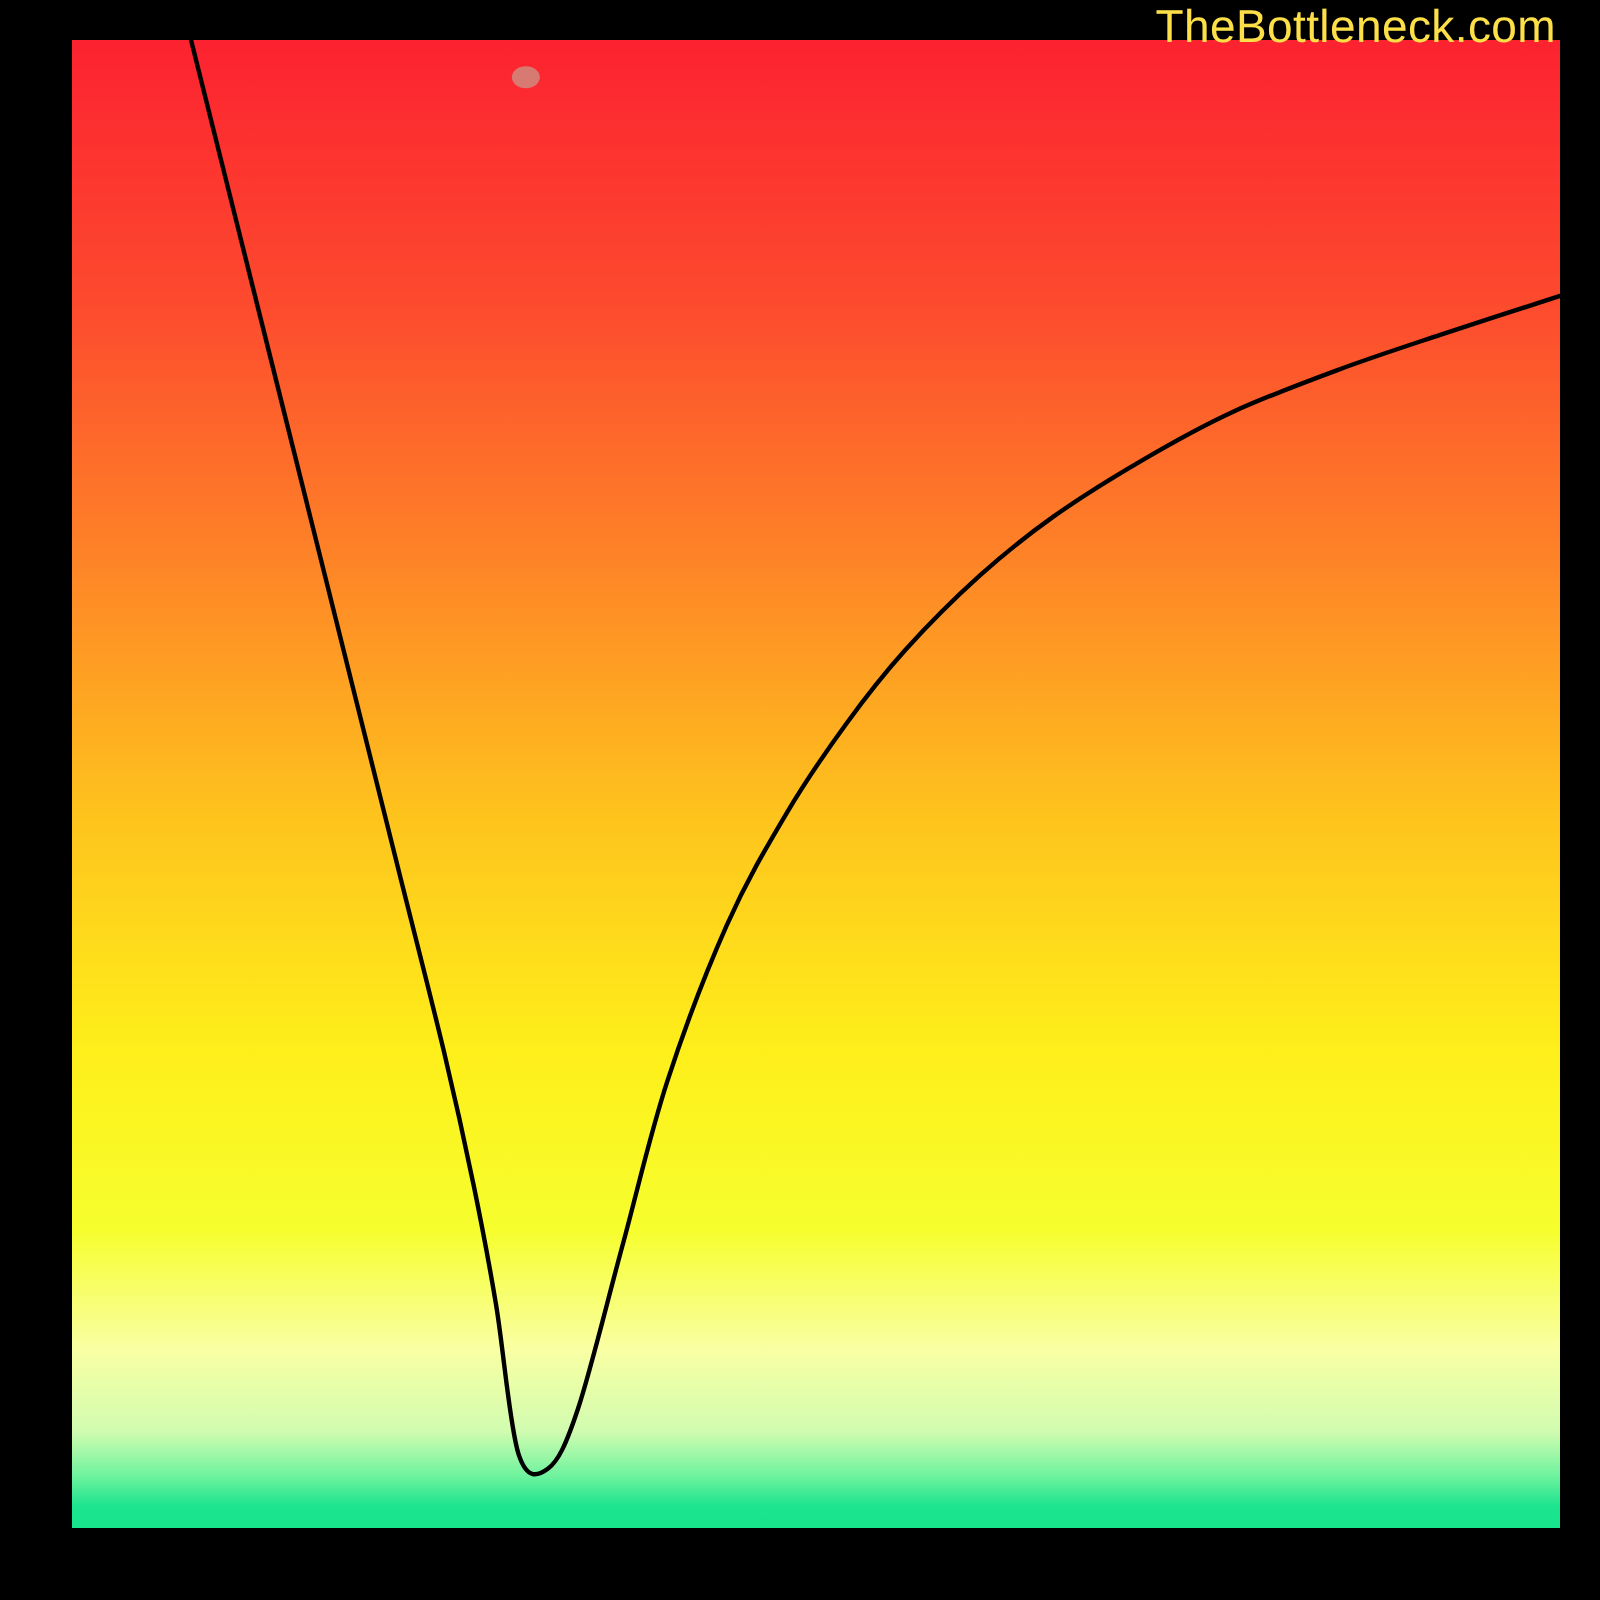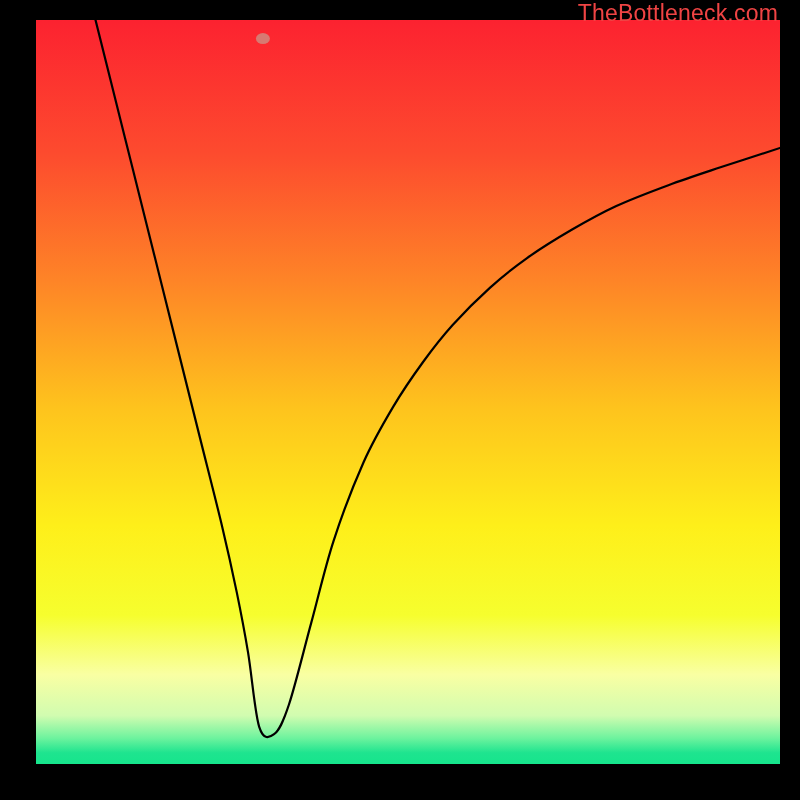--- a/index.html
+++ b/index.html
@@ -20,21 +20,21 @@
     background: #ffffff;
   }
   .gradient {
     position: absolute;
     left: 0; top: 0; right: 0; bottom: 0;
   }
   .watermark {
     position: absolute;
     top: 0px;
     right: 22px;
-    color: #ef4444;
+    color: #fde047;
     font-size: 23px;
     font-weight: 500;
     letter-spacing: 0.2px;
     font-family: Arial, Helvetica, sans-serif;
   }
   svg.curve {
     position: absolute;
     left: 0; top: 0;
     width: 744px;
     height: 744px;

